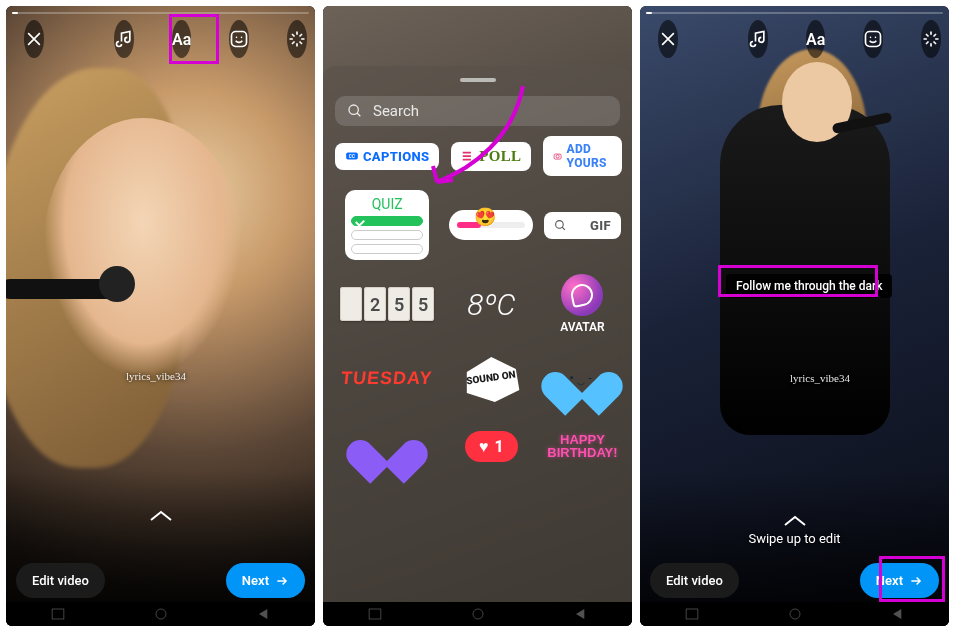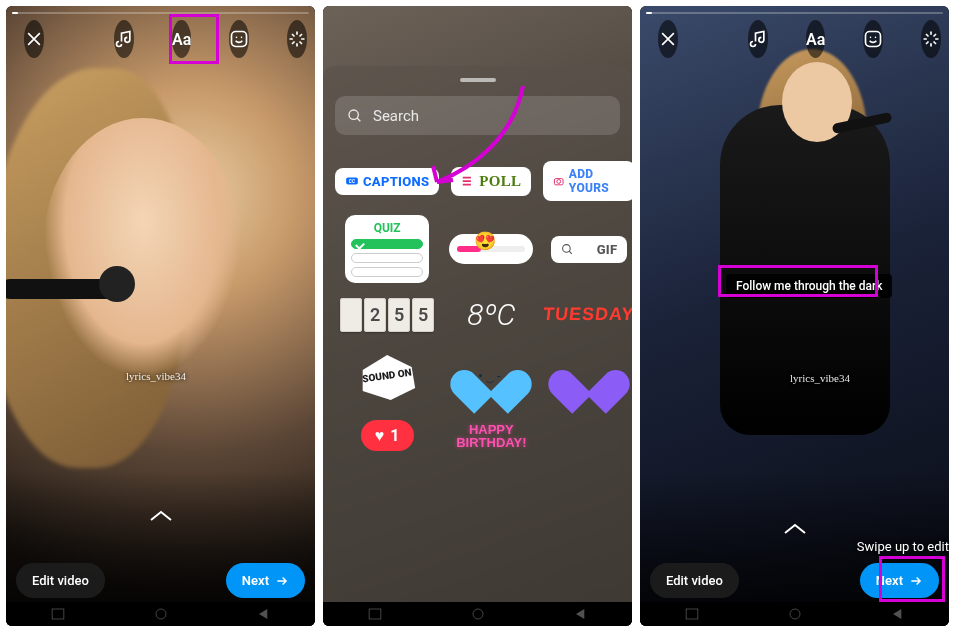--- a/index.html
+++ b/index.html
@@ -95,21 +95,21 @@
     position:absolute; left:0; right:0; bottom:28px; z-index:20;
     display:flex; align-items:center; padding:0 10px;justify-content:space-between;
   }
   .pill {
     background: rgba(30,30,30,0.9); color:#fff;
     border-radius: 22px; padding:10px 16px; font-size:13px; font-weight:500;
     cursor:pointer;
   }
   .pill.primary { background:#0095f6; display:flex; align-items:center; gap:6px; font-weight:600;}
   .swipe-hint {
-    position:absolute; left:0; right:0; bottom:72px; text-align:right;
+    position:absolute; left:0; right:0; bottom:80px; text-align:center;
     color:#fff; font-size:13px; z-index:15; text-shadow:0 0 4px rgba(0,0,0,0.8);
   }
   .chev-up { display:block; margin:0 auto 4px; }
   .caption-pill {
     position:absolute; z-index:10;
     background: rgba(0,0,0,0.85); color:#fff; font-size:12px;
     padding:5px 10px; border-radius:4px; font-weight:500;text-align:center;
   }
   
   .navbar {
@@ -135,42 +135,42 @@
     position:absolute; left:0; right:0; top:60px; bottom:24px;
     border-radius:12px 12px 0 0;
     background: rgba(90,82,74,0.55);
     backdrop-filter: blur(6px);
     z-index:5; padding:12px 12px 0;
     overflow:hidden;
   }
   .grab { width:36px; height:4px; background:rgba(255,255,255,0.6); border-radius:2px; margin:0 auto 14px; }
   .search-bar {
     background: rgba(255,255,255,0.14); border-radius:10px;
-    height:39px; display:flex; align-items:center; padding:0 12px; gap:10px;
-    color:#e8e8e8; font-size:15px; margin-bottom:26px;
+    height:30px; display:flex; align-items:center; padding:0 12px; gap:10px;
+    color:#e8e8e8; font-size:15px; margin-bottom:10px;
   }
   .search-bar svg{width:16px;height:16px;stroke:#e8e8e8;}
   .sticker-grid {
     display:grid; grid-template-columns: repeat(3, 1fr);
     gap: 14px 10px; align-items:center; justify-items:center;
   }
   .chip {
     background:#fff; border-radius:8px; padding:6px 10px;
     font-weight:800; font-size:13px; display:flex; align-items:center; gap:4px;
     cursor:pointer; letter-spacing:0.3px;
   }
   .chip.captions { color:#0b6cff; }
   .chip.poll { color:#4d7c0f; font-family: Georgia, serif; font-size:15px;}
   .chip.addyours { color:#3b82f6; font-size:12px;}
   .chip.gif { color:#555; font-size:13px;gap:23px;}
   .quiz-card {
     background:#fff; border-radius:10px; width:84px; padding:6px;
     display:flex; flex-direction:column; gap:4px;
   }
-  .quiz-card .t{color:#23c25b;font-weight:700;font-size:12px;text-align:center;}
+  .quiz-card .t{color:#23c25b;font-weight:400;font-size:14px;text-align:center;}
   .quiz-card .bar{height:10px;border:1.5px solid #ccc;border-radius:6px;}
   .quiz-card .bar.fill{background:#23c25b;border-color:#23c25b;position:relative;}
   .quiz-card .bar.fill::after{content:"";position:absolute;left:4px;top:2px;width:6px;height:4px;border-left:2px solid #fff;border-bottom:2px solid #fff;transform:rotate(-45deg);}
   .slider-card{
     background:#fff; border-radius:18px; width:84px; height:30px;
     display:flex;align-items:center;padding:0 8px;position:relative;
   }
   .slider-card .track{flex:1;height:6px;background:#eee;border-radius:3px;position:relative;}
   .slider-card .track::before{content:"";position:absolute;left:0;top:0;bottom:0;width:35%;background:#ff2d87;border-radius:3px;}
   .slider-card .emoji{position:absolute;left:30%;top:-4px;font-size:18px;}
@@ -330,20 +330,24 @@
         <span>GIF</span>
       </div>
 
       <div class="clock">
         <div class="d blank"> </div>
         <div class="d">2</div>
         <div class="d">5</div>
         <div class="d">5</div>
       </div>
       <div class="temp">8ºC</div>
+      <div class="avatar-cell">
+        <div class="orb"></div>
+        <div class="lbl">AVATAR</div>
+      </div>
 
       <div class="tuesday">TUESDAY</div>
       <div class="soundon">
         <div class="blob"></div>
         <div class="txt">SOUND ON</div>
       </div>
       <div class="heart" style="--hc:#55c2ff">
         <span class="face">• ‿ -</span>
       </div>
 

